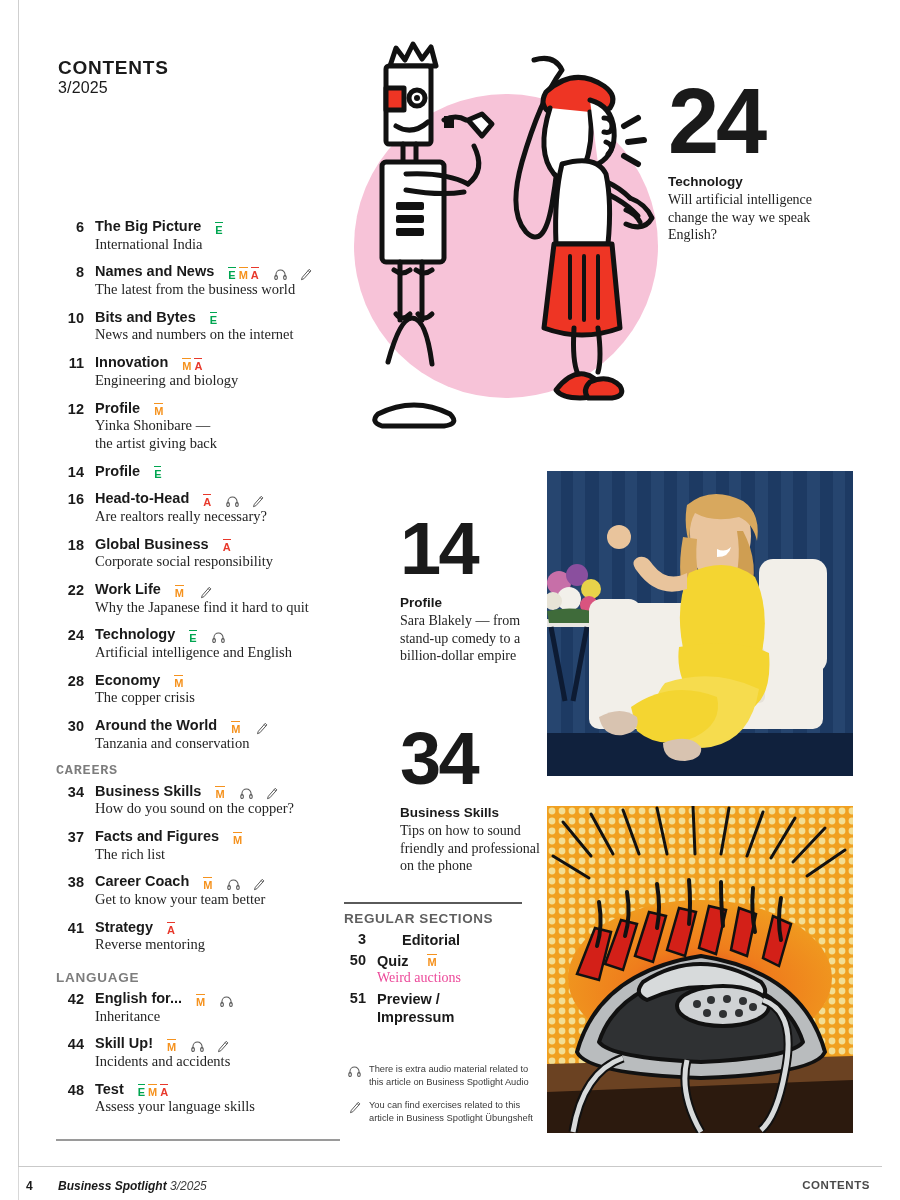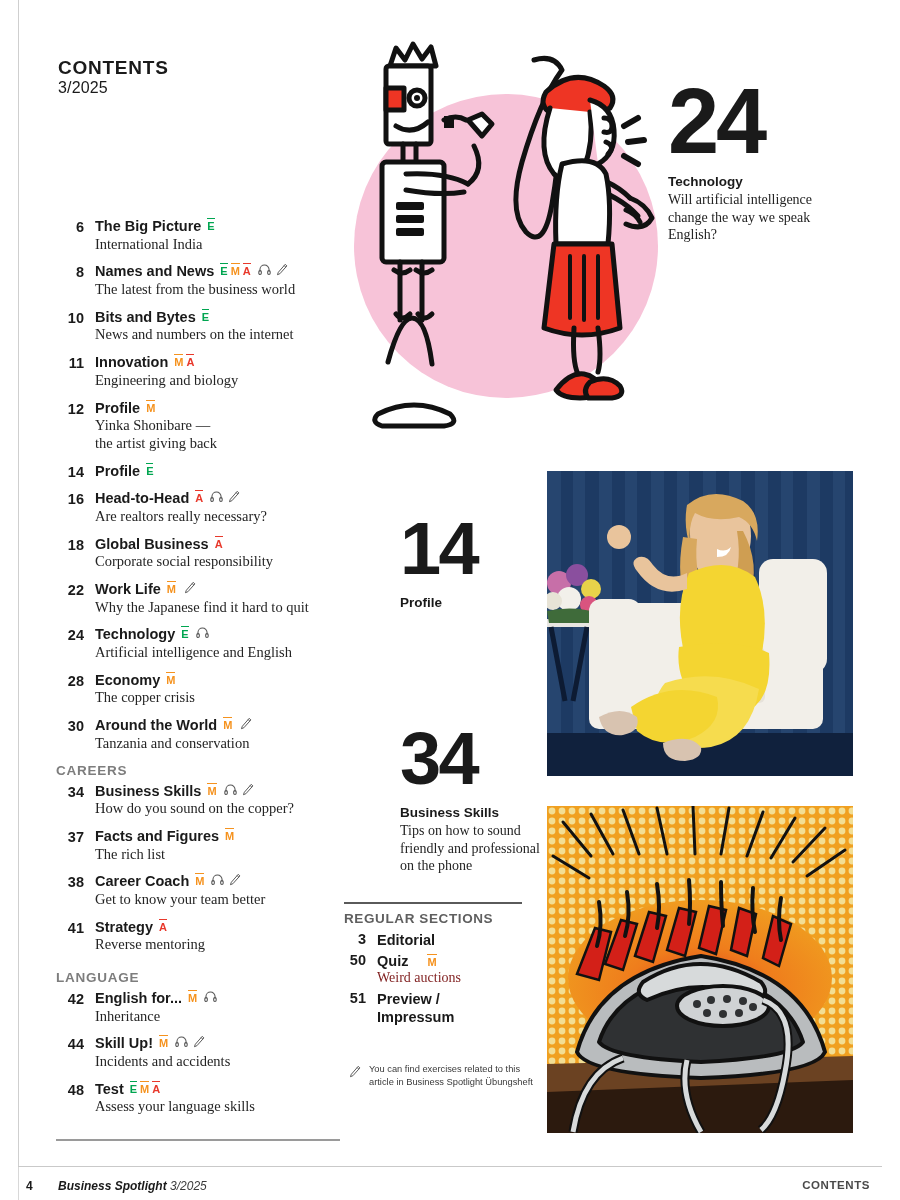--- a/index.html
+++ b/index.html
@@ -17,26 +17,26 @@
   .edge-rule-b{position:absolute;left:18px;top:1166px;width:1px;height:34px;background:#d8d8d8;}
 
   
   .masthead{position:absolute;left:58px;top:58px;}
   .masthead .t1{font-size:19px;font-weight:700;letter-spacing:.04em;line-height:1.08;color:#1a1a1a;}
   .masthead .t2{font-size:16px;font-weight:400;letter-spacing:.01em;line-height:1.15;color:#1a1a1a;}
 
   
   .toc{position:absolute;left:56px;top:218px;width:300px;}
   .sec-head{font-size:13.5px;font-weight:700;letter-spacing:.055em;color:#7d7d7d;margin:0 0 5px 0;}
-  .sec-head.careers{}
+  .sec-head.careers{font-family:Liberation Mono, monospace;}
   .sec-head.language{margin-top:16px;}
   .entry{display:flex;margin-bottom:10px;}
   .pg{width:28px;flex:0 0 28px;text-align:right;font-size:14.5px;font-weight:700;color:#1a1a1a;padding-top:1px;}
   .etext{padding-left:11px;}
-  .ttl{font-size:14.5px;font-weight:700;color:#1a1a1a;line-height:1.22;display:flex;align-items:flex-start;flex-wrap:wrap;gap:0;}
+  .ttl{font-size:14.5px;font-weight:700;color:#1a1a1a;line-height:1.22;display:flex;align-items:flex-end;flex-wrap:wrap;gap:8px;}
   .ttl .tx{margin-right:6px;}
   .sub{font-family:"Liberation Serif", serif;font-size:14.5px;color:#242424;line-height:1.22;margin-top:0px;}
 
   
   .badge{display:inline-block;font-family:"Liberation Sans",sans-serif;font-size:11px;font-weight:700;line-height:1;
          padding-top:2px;margin-right:3px;border-top:1.6px solid currentColor;letter-spacing:0;}
   .b-e{color:#00a550;}
   .b-m{color:#f5921e;}
   .b-a{color:#e8382b;}
   .badge-group{display:inline-flex;align-items:flex-start;margin-right:4px;}
@@ -66,21 +66,21 @@
   .photo-comic{left:547px;top:806px;width:306px;height:327px;}
 
   
   .regular{position:absolute;left:344px;top:902px;width:178px;}
   .rule{height:1.5px;background:#5a5a5a;width:100%;}
   .reg-head{font-size:13.5px;font-weight:700;letter-spacing:.045em;color:#5f5f5f;margin-top:7px;margin-bottom:5px;}
   .reg-entry{display:flex;margin-bottom:3px;}
   .reg-pg{width:22px;flex:0 0 22px;text-align:right;font-size:14.5px;font-weight:700;}
   .reg-body{padding-left:11px;}
   .reg-ttl{font-size:14.5px;font-weight:700;line-height:1.25;display:flex;align-items:center;}
-  .reg-sub{font-family:"Liberation Serif", serif;font-size:14px;color:#7f1d1d;line-height:1.2;}
+  .reg-sub{font-family:"Liberation Serif", serif;font-size:14px;color:#ec4899;line-height:1.2;}
 
   
   .legend{position:absolute;left:348px;top:1063px;width:190px;}
   .leg-row{display:flex;margin-bottom:9px;}
   .leg-ico{flex:0 0 18px;padding-top:1px;}
   .leg-tx{font-family:"Liberation Sans",sans-serif;font-size:9.3px;line-height:1.45;color:#3a3a3a;padding-left:3px;}
 
   
   .bottom-rule-left{position:absolute;left:56px;top:1139px;width:284px;height:1.5px;background:#9a9a9a;}
   .bottom-rule-full{position:absolute;left:18px;top:1166px;width:864px;height:1px;background:#c9c9c9;}
@@ -237,20 +237,21 @@
 
         <path d="M52 246 q22 -12 38 0 q4 14 -14 18 q-20 2 -24 -18z" fill="#d8c3b0"></path>
         <path d="M116 272 q26 -10 38 4 q2 12 -16 14 q-22 0 -22 -18z" fill="#d8c3b0"></path>
       </g>
     </svg>
   </div>
 
   <div class="feat-14">
     <div class="bignum">14</div>
     <div class="feat-lbl">Profile</div>
+    <div class="feat-desc">Sara Blakely — from stand-up comedy to a billion-dollar empire</div>
   </div>
 
   <div class="feat-34">
     <div class="bignum">34</div>
     <div class="feat-lbl">Business Skills</div>
     <div class="feat-desc">Tips on how to sound friendly and professional on the phone</div>
   </div>
 
   <div class="photo photo-comic">
     <svg viewBox="0 0 306 327" width="306" height="327" aria-hidden="true">
@@ -333,21 +334,21 @@
   </div>
 
   <div class="regular">
     <div class="rule"></div>
     <div class="reg-head">REGULAR SECTIONS</div>
     <div id="regular-list">
         <div class="reg-entry">
           <div class="reg-pg">3</div>
           <div class="reg-body">
             <div class="reg-ttl">
-              <span style="margin-right: 5px;">Editorial</span>
+              <span style="margin-right: 5px; margin-left: 25px;">Editorial</span>
             </div>
           </div>
         </div>
         <div class="reg-entry">
           <div class="reg-pg">50</div>
           <div class="reg-body">
             <div class="reg-ttl">
               <span style="margin-right: 19px;">Quiz</span>
               <span class="badge b-m">M</span>
             </div>
@@ -362,20 +363,30 @@
             </div>
           </div>
         </div>
       </div>
   </div>
 
   <div class="legend">
     <div class="leg-row">
       <div class="leg-ico">
         <svg width="13" height="13" viewBox="0 0 16 16">
+            <path d="M2.4 10V8a5.6 5.6 0 0 1 11.2 0v2" fill="none" stroke="#5a5a5a" stroke-width="1.3" stroke-linecap="round"></path>
+            <rect x="1" y="9.4" width="3.1" height="4.6" rx="1.5" fill="none" stroke="#5a5a5a" stroke-width="1.3"></rect>
+            <rect x="11.9" y="9.4" width="3.1" height="4.6" rx="1.5" fill="none" stroke="#5a5a5a" stroke-width="1.3"></rect>
+          </svg>
+      </div>
+      <div class="leg-tx">There is extra audio material related to this article on Business Spotlight Audio</div>
+    </div>
+    <div class="leg-row">
+      <div class="leg-ico">
+        <svg width="13" height="13" viewBox="0 0 16 16">
             <path d="M12.6 1.6l2 2-8.6 9.6-3 1.2 1.1-3z" fill="none" stroke="#5a5a5a" stroke-width="1.2" stroke-linejoin="round"></path>
             <path d="M11.2 3l2 2" stroke="#5a5a5a" stroke-width="1.2"></path>
           </svg>
       </div>
       <div class="leg-tx">You can find exercises related to this article in Business Spotlight Übungsheft</div>
     </div>
   </div>
 
   <div class="toc" id="toc">
       <div class="entry">

